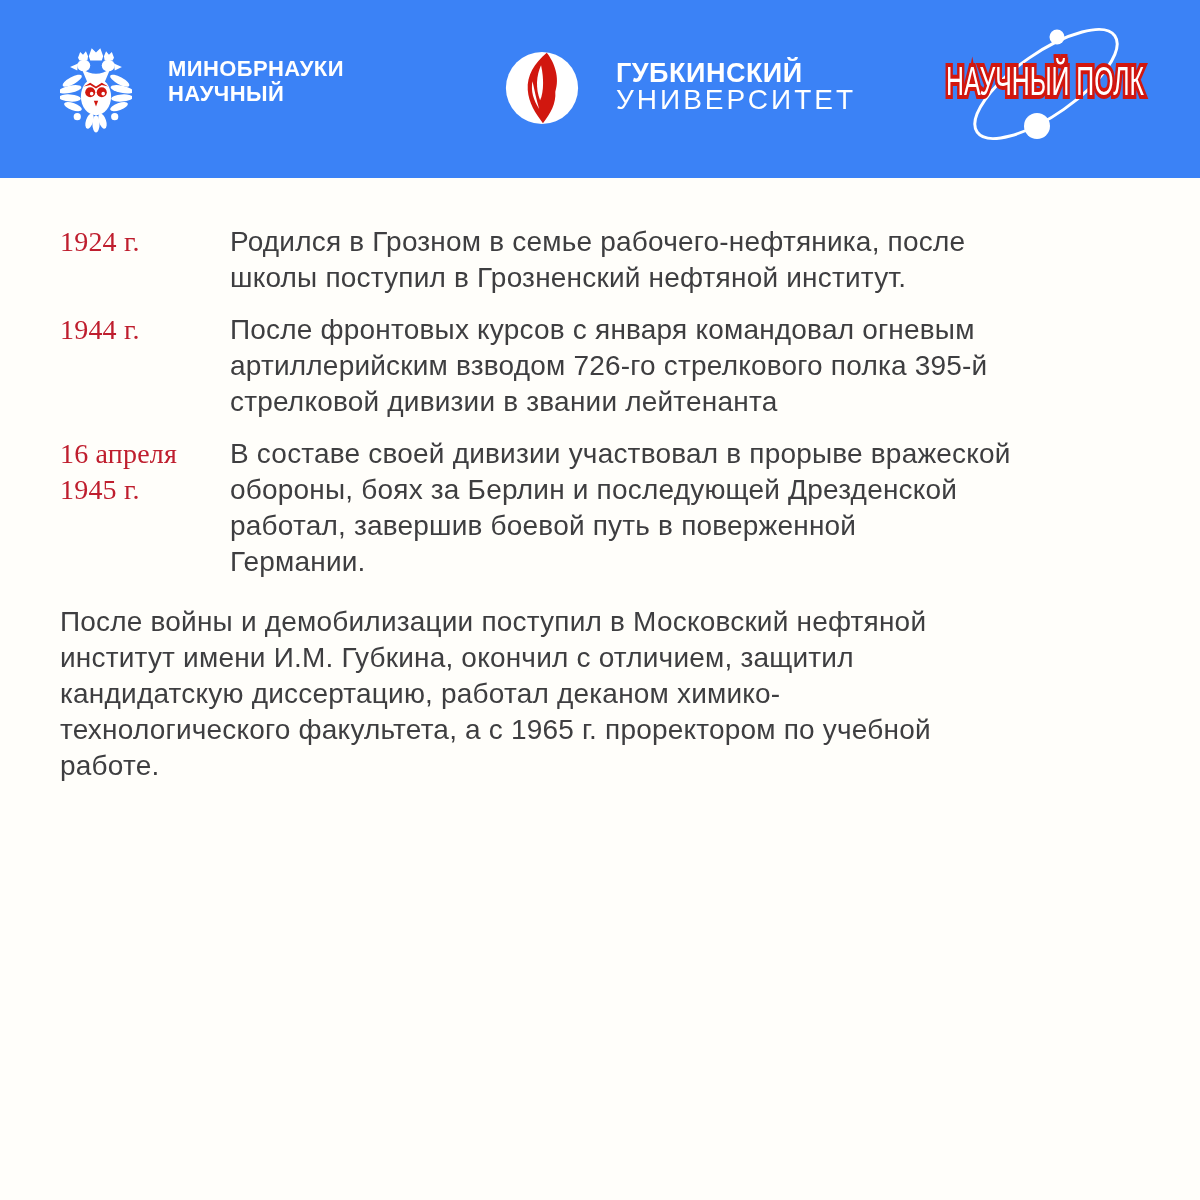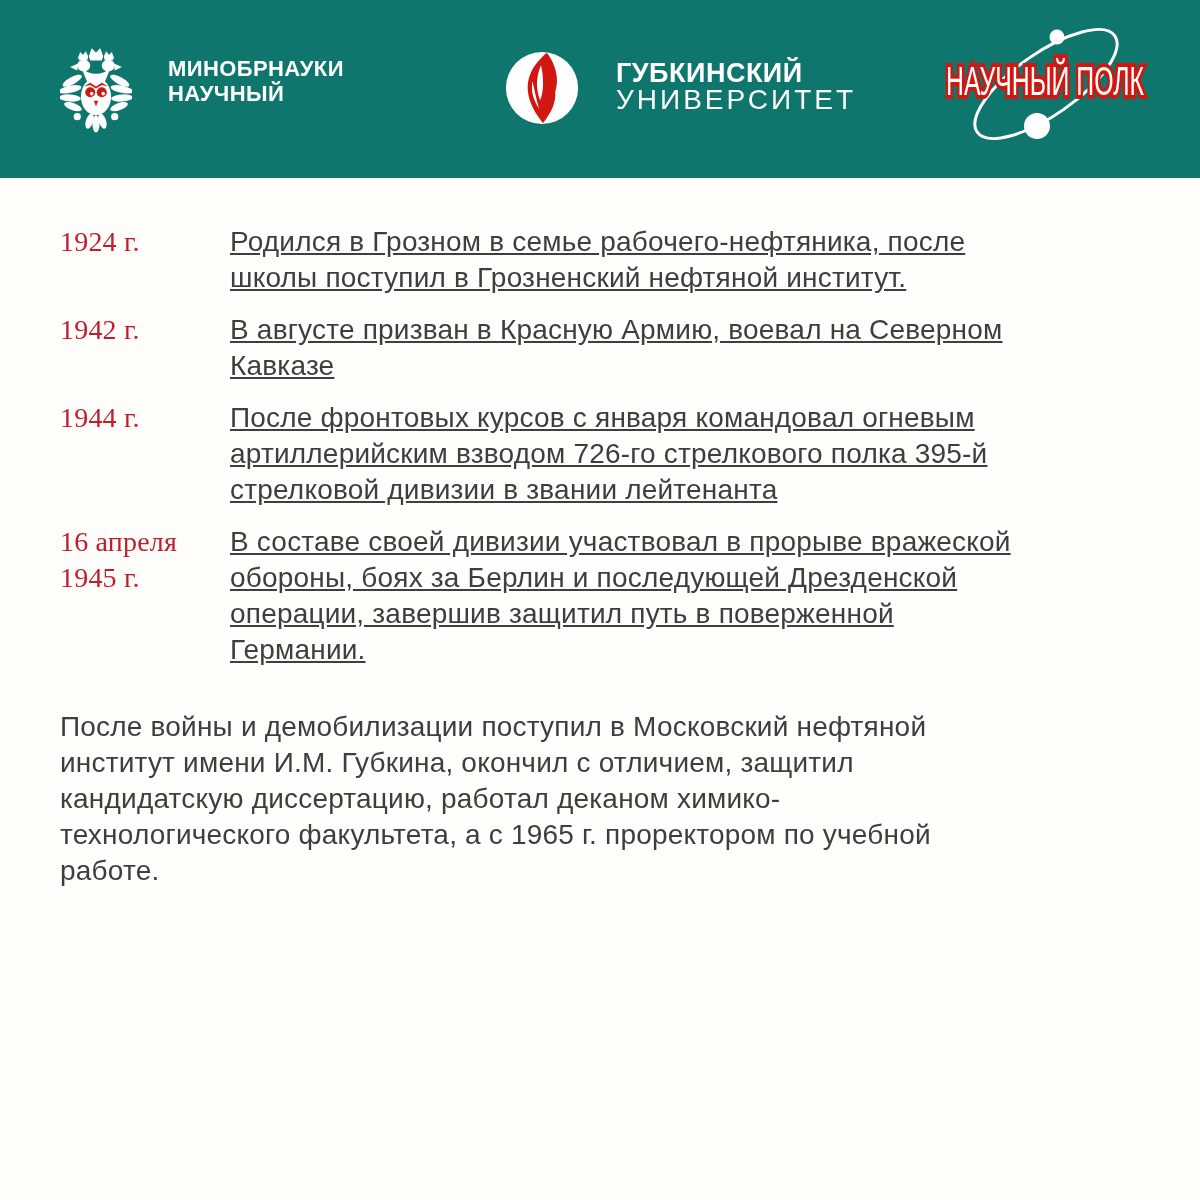--- a/index.html
+++ b/index.html
@@ -6,43 +6,43 @@
   body {
     width:1200px; height:1200px;
     background:#fffefa;
     font-family:"Liberation Sans", sans-serif;
     position:relative; overflow:hidden;
   }
 
   
   .header {
     position:absolute; left:0; top:0; width:1200px; height:178px;
-    background:#0f766e;
+    background:#3b82f6;
   }
   .eagle-icon { position:absolute; left:60px; top:44px; width:72px; height:95px; }
   .ministry-text {
     position:absolute; left:168px; top:56px;
     color:#ffffff; font-size:22px; font-weight:bold;
     line-height:25px; letter-spacing:0.4px;
   }
   .gubkin-mark { position:absolute; left:504px; top:50px; width:76px; height:76px; }
   .gubkin-text { position:absolute; left:616px; top:59px; color:#ffffff; }
   .gubkin-text .g1 { font-size:27px; font-weight:bold; line-height:28px; letter-spacing:0.5px; }
   .gubkin-text .g2 { font-size:28px; font-weight:normal; line-height:26px; letter-spacing:3px; }
   .np-logo { position:absolute; left:920px; top:10px; width:250px; height:150px; }
 
   
   .timeline {
     position:absolute; left:60px; top:224px; width:1085px;
     color:#3e3e40; font-size:28px; line-height:36px; letter-spacing:0.2px;
   }
   .row { display:grid; grid-template-columns:170px 1fr; margin-bottom:16px; }
   .date { color:#bf1e2e; white-space:pre-line;font-family:Liberation Serif, serif; }
-  .entry-text { white-space:pre-line;text-decoration:underline; }
-  .afterwar { margin-top:41px; white-space:pre-line; }
+  .entry-text { white-space:pre-line; }
+  .afterwar { margin-top:24px; white-space:pre-line; }
 </style>
 </head>
 <body>
 
 <div>
 
   <header class="header">
 
     <svg class="eagle-icon" viewBox="0 0 100 130">
       <g fill="#ffffff">
@@ -109,39 +109,34 @@
   </header>
 
   <main class="timeline">
 
     <div class="row">
       <div class="date">1924 г.</div>
       <div class="entry-text">Родился в Грозном в семье рабочего-нефтяника, после
 школы поступил в Грозненский нефтяной институт.</div>
     </div>
 
-    <div class="row">
-      <div class="date">1942 г.</div>
-      <div class="entry-text">В августе призван в Красную Армию, воевал на Северном
-Кавказе</div>
-    </div>
 
     <div class="row">
       <div class="date">1944 г.</div>
       <div class="entry-text">После фронтовых курсов с января командовал огневым
 артиллерийским взводом 726-го стрелкового полка 395-й
 стрелковой дивизии в звании лейтенанта</div>
     </div>
 
     <div class="row">
       <div class="date">16 апреля
 1945 г.</div>
       <div class="entry-text">В составе своей дивизии участвовал в прорыве вражеской
 обороны, боях за Берлин и последующей Дрезденской
-операции, завершив защитил путь в поверженной
+работал, завершив боевой путь в поверженной
 Германии.</div>
     </div>
 
     <div class="afterwar">После войны и демобилизации поступил в Московский нефтяной
 институт имени И.М. Губкина, окончил с отличием, защитил
 кандидатскую диссертацию, работал деканом химико-
 технологического факультета, а с 1965 г. проректором по учебной
 работе.</div>
 
   </main>

